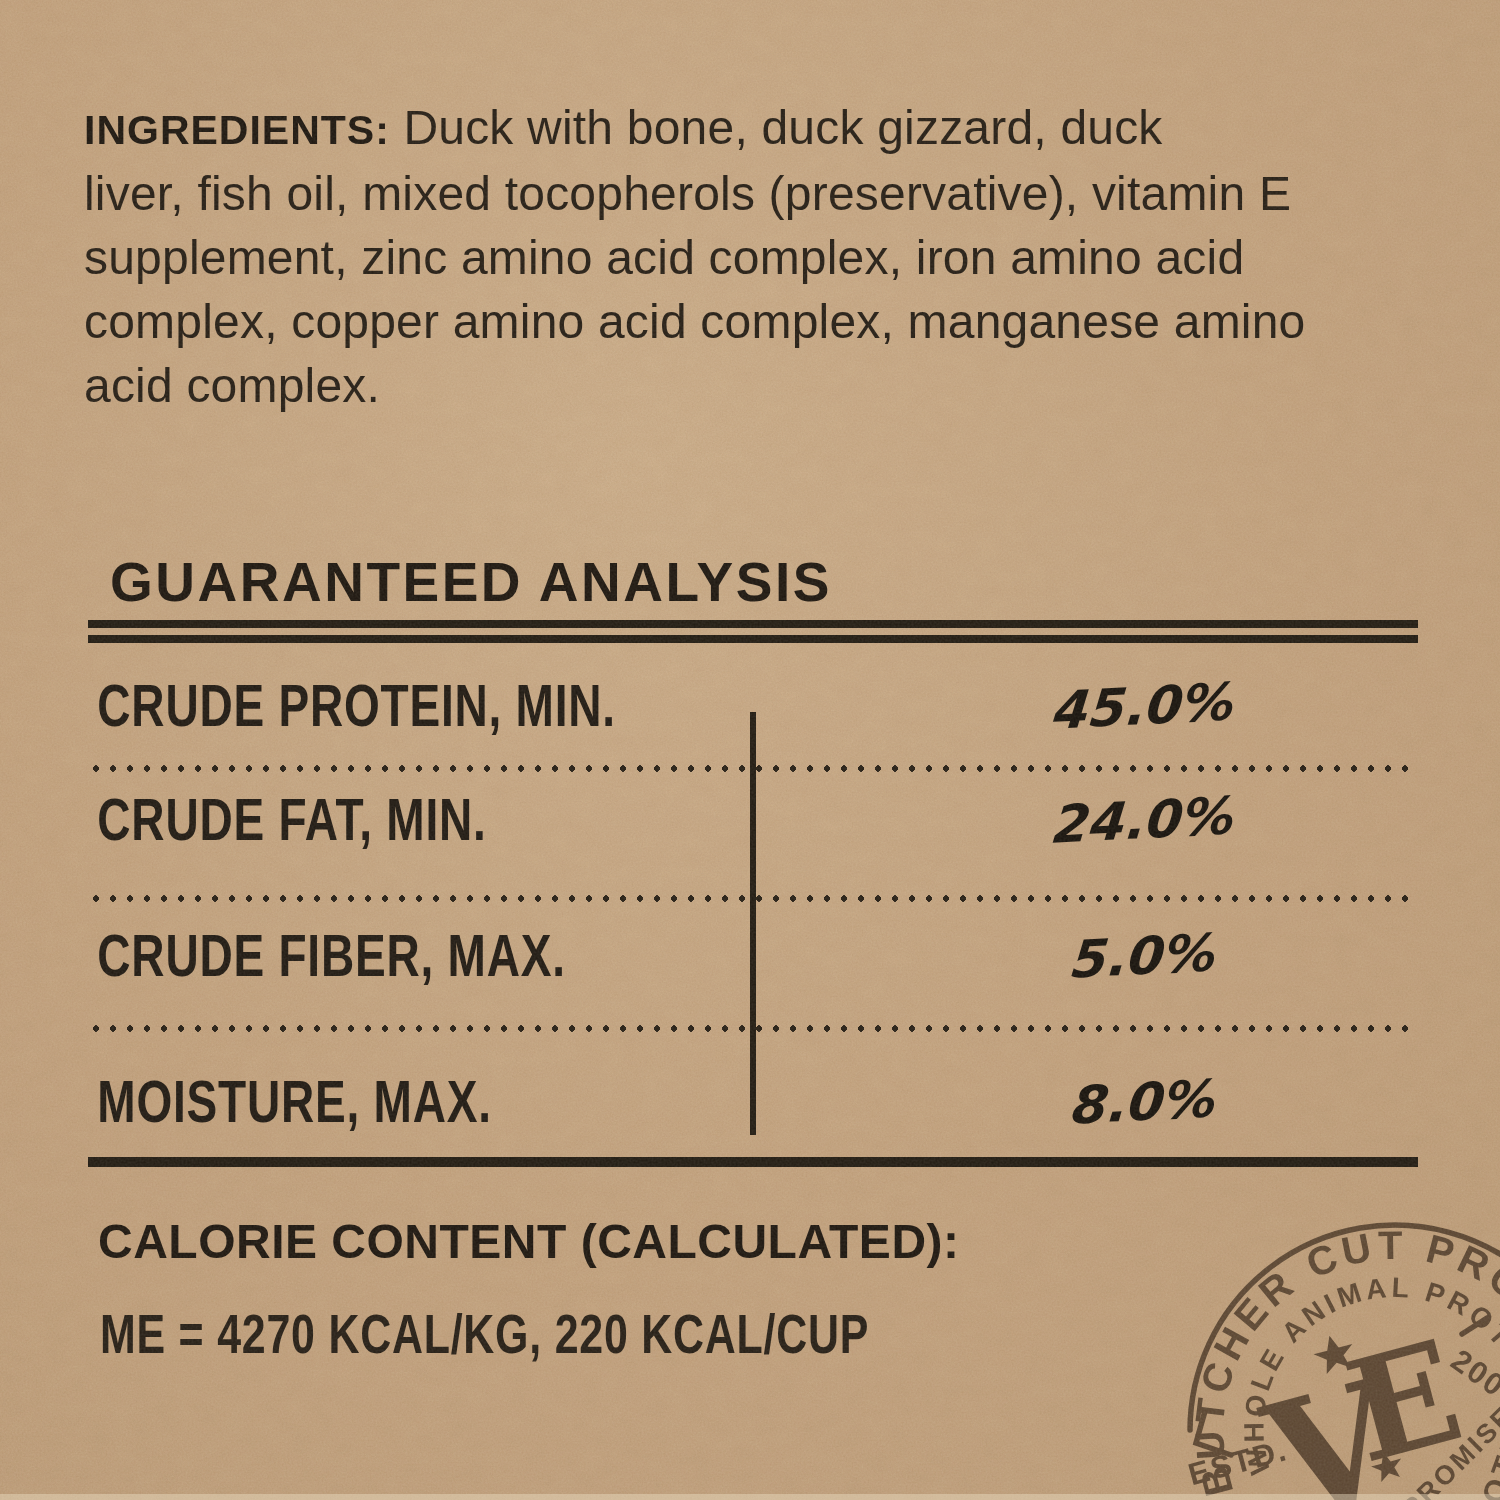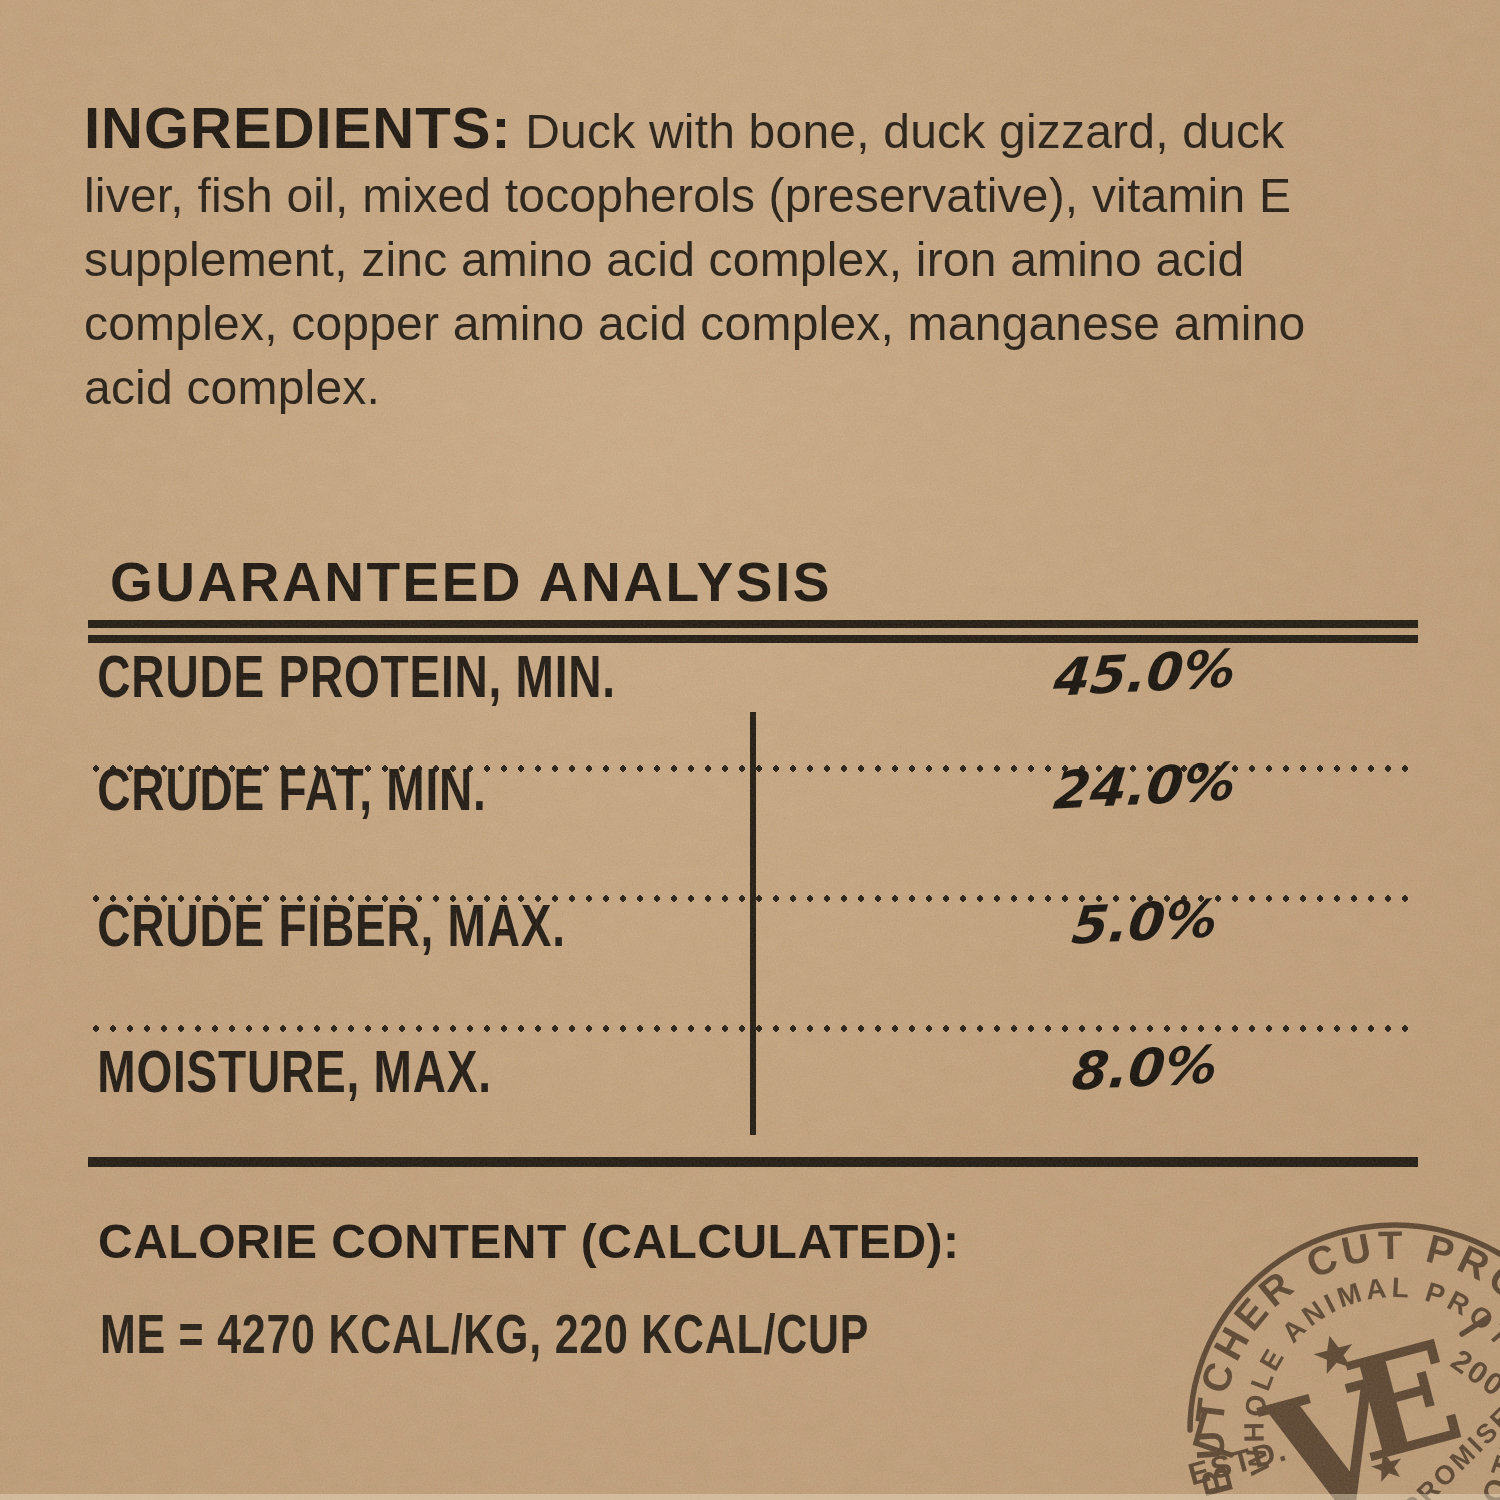--- a/index.html
+++ b/index.html
@@ -16,36 +16,36 @@
   .paper-edge-bottom{
     position:absolute;left:0;right:0;bottom:0;height:6px;
     background:rgba(236,221,196,.45);
   }
 
   
   .ingredients{
     position:absolute;left:84px;top:96px;width:1340px;margin:0;
     font-size:48px;line-height:64px;color:#241c13;letter-spacing:.2px;
   }
-  .ingredients b{font-size:58px;letter-spacing:1px;color:#1b140d;}
+  .ingredients b{font-size:41px;letter-spacing:1px;color:#1b140d;}
   .ingredients .body-text{white-space:pre-line;margin-top:20px;}
 
   
   .ga-heading{
     position:absolute;left:98px;top:538px;margin:12px;
     font-size:55px;font-weight:bold;letter-spacing:2.5px;color:#1b140d;
   }
 
   
   .ga-table{position:absolute;left:88px;top:620px;width:1330px;height:550px;}
   .rule{position:absolute;left:0;width:100%;height:8px;background:#201910;}
   .rule.r1{top:0;}
   .rule.r2{top:15px;}
   .rule.rb{top:537px;height:10px;}
-  .ga-row{position:absolute;left:0;width:100%;display:flex;}
+  .ga-row{position:absolute;left:0;width:100%;display:flex;align-items:center;}
   .ga-row.row0{top:23px;height:125px;}
   .ga-row.row1{top:136px;height:128px;}
   .ga-row.row2{top:272px;height:128px;}
   .ga-row.row3{top:418px;height:127px;}
   .ga-label{
     font-size:59px;font-weight:bold;color:#1e1710;letter-spacing:1px;
     transform:scaleX(.78);transform-origin:left center;padding-left:12px;white-space:nowrap;
   }
   .ga-value{
     position:absolute;left:857px;width:400px;text-align:center;

